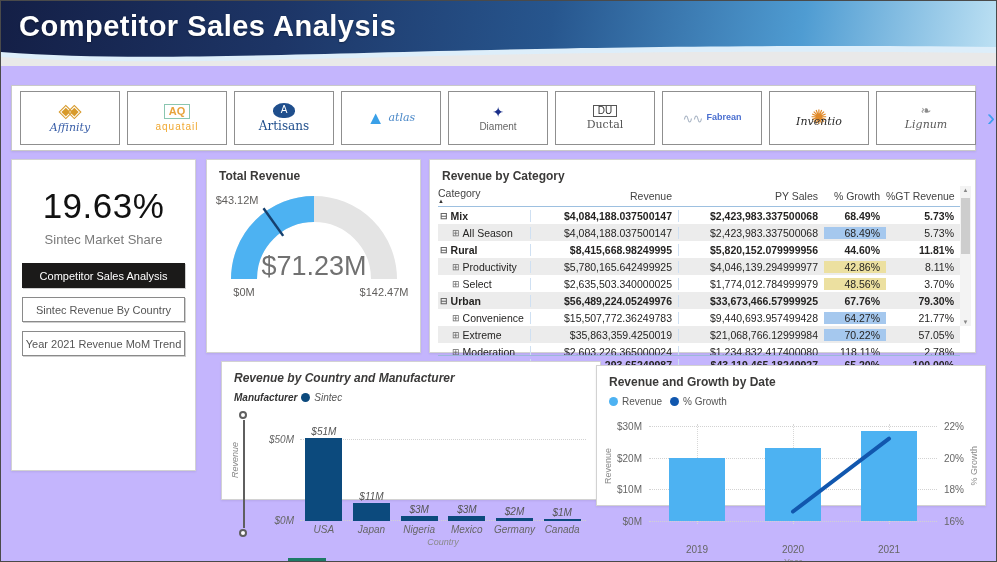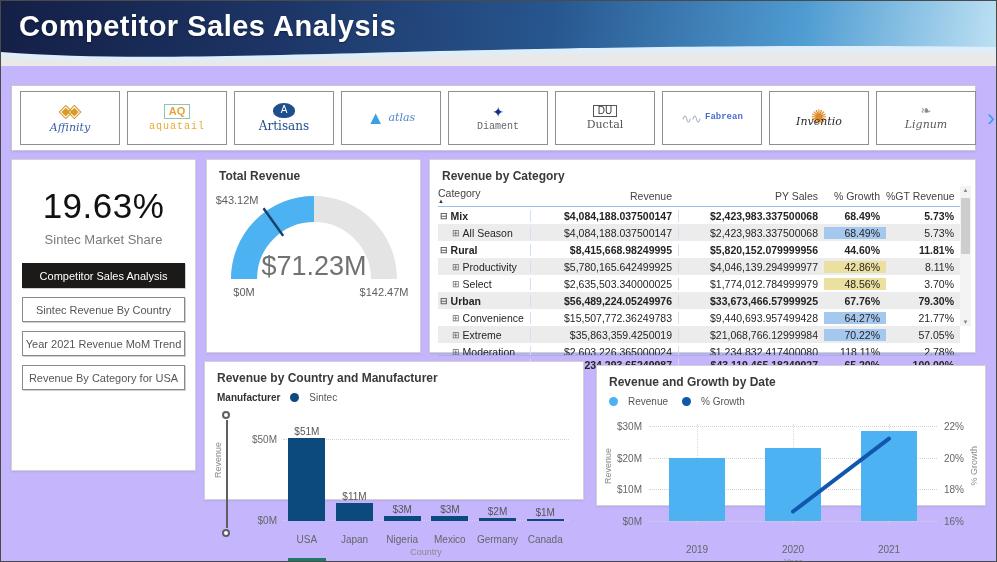--- a/index.html
+++ b/index.html
@@ -15,21 +15,21 @@
     letter-spacing:0.5px; text-shadow:0 1px 2px rgba(0,0,0,0.35); }
   .wave { position:absolute; left:0; bottom:-1px; width:100%; height:26px; display:block; }
 
   
   .carousel { position:absolute; left:10px; top:84px; width:965px; height:66px; background:#ffffff;
     border:1px solid #c9c9c9; box-shadow:0 1px 2px rgba(0,0,0,0.08);
     display:flex; align-items:center; padding:0 8px; gap:7px; }
   .logo-tile { width:100px; height:54px; background:#fff; border:1px solid #8f8f8f;
     display:flex; flex-direction:column; align-items:center; justify-content:center; gap:2px; flex:0 0 auto; overflow:hidden; }
   .logo-glyph { line-height:1; }
-  .logo-name { font-size:11px; line-height:1.1;font-family:Liberation Mono, monospace; }
+  .logo-name { font-size:11px; line-height:1.1; }
   .logo-affinity .logo-glyph { color:#d89a2b; font-size:19px; letter-spacing:-6px; padding-right:6px; }
   .logo-affinity .logo-name { font-family:"DejaVu Serif",serif; font-style:italic; color:#3a5fa8; }
   .logo-aquatail .logo-glyph { color:#e8a33d; border:1px solid #8ac6b0; padding:1px 4px; font-size:11px; font-weight:bold; }
   .logo-aquatail .logo-name { color:#f0a830; letter-spacing:1px; font-size:10px; }
   .logo-artisans .logo-glyph { background:#1f4e8c; color:#fff; width:22px; height:15px; border-radius:50% 50% 45% 45%;
     font-size:10px; display:flex; align-items:center; justify-content:center; }
   .logo-artisans .logo-name { color:#1f4e8c; font-family:"DejaVu Serif",serif; font-size:12px; }
   .logo-atlas { flex-direction:row; gap:4px; }
   .logo-atlas .logo-glyph { color:#3aa0e8; font-size:18px; }
   .logo-atlas .logo-name { font-family:"DejaVu Serif",serif; font-style:italic; color:#4a88c8; }
@@ -85,36 +85,36 @@
   .num.bl { border-left:1px solid #cfe0f2; }
   .hl-blue { background:#a5c8ee; }
   .hl-yellow { background:#ece0a0; }
   .mscroll { height:148px; overflow:hidden; }
   .vscroll { position:absolute; right:4px; top:26px; bottom:26px; width:11px; background:#f3f3f3; }
   .vscroll .thumb { position:absolute; left:1px; right:1px; top:12px; height:56px; background:#cdcdcd; cursor:pointer; }
   .varrow { position:absolute; left:0; width:11px; text-align:center; font-size:6px; color:#888; cursor:pointer; }
   .varrow.up { top:1px; } .varrow.down { bottom:1px; }
 
   
-  .legend { display:flex; align-items:center; gap:10px; font-size:10px; color:#555; padding:7px 0 0 12px; }
+  .legend { display:flex; align-items:center; gap:4px; font-size:10px; color:#555; padding:7px 0 0 12px; }
   .dot { width:9px; height:9px; border-radius:50%; display:inline-block; }
   .rot-label { position:absolute; writing-mode:vertical-rl; transform:rotate(180deg); font-size:9px; color:#8a8a8a; }
   .tick { position:absolute; font-size:10px; color:#666; white-space:nowrap; }
   .grid-h { position:absolute; left:0; right:0; border-top:1px dotted #d2d2d2; }
   .grid-v { position:absolute; top:0; bottom:0; border-left:1px dotted #d8d8d8; }
 
   
-  .country-card { left:203px; top:360px; width:380px; height:139px; }
+  .country-card { left:220px; top:360px; width:380px; height:139px;font-style:italic; }
   .c-body { position:absolute; left:78px; right:14px; top:56px; }
   .c-plot { position:relative; height:103px; }
   .c-bars { position:absolute; left:0; right:0; bottom:0; top:0; display:flex; }
   .c-slot { flex:1; display:flex; flex-direction:column; align-items:center; justify-content:flex-end; }
   .c-bar { width:37px; background:#0c4a7d; cursor:pointer; }
   .bar-val { font-size:10px; color:#555; margin-bottom:1px; }
-  .c-cats { display:flex; margin-top:13px; }
+  .c-cats { display:flex; margin-top:3px;justify-content:flex-end; }
   .c-cats span { flex:1; text-align:center; font-size:10px; color:#666; }
   .x-label { text-align:center; font-size:9px; color:#8a8a8a; margin-top:2px; }
   .axis-slider { position:absolute; left:21px; top:58px; height:108px; width:2px; background:#5f5f5f; }
   .axis-slider .handle { position:absolute; left:-4px; width:8px; height:8px; border:2px solid #5f5f5f;
     border-radius:50%; background:#fff; cursor:pointer; }
   .axis-slider .handle.top { top:-9px; } .axis-slider .handle.bottom { bottom:-9px; }
 
   
   .combo-card { left:595px; top:364px; width:390px; height:141px; }
   .cb-body { position:absolute; left:52px; right:48px; top:58px; }
@@ -182,21 +182,20 @@
       <div class="carousel-next">›</div>
   </div>
 
   <div class="card left-panel">
     <div class="kpi-value">19.63%</div>
     <div class="kpi-label">Sintec Market Share</div>
     <div class="nav-buttons">
         <div class="nav-btn active">Competitor Sales Analysis</div>
         <div class="nav-btn">Sintec Revenue By Country</div>
         <div class="nav-btn">Year 2021 Revenue MoM Trend</div>
-        <div class="nav-btn">Revenue By Category for USA</div>
       </div>
   </div>
 
   <div class="card gauge-card">
     <div class="card-title">Total Revenue</div>
     <svg id="gauge-svg" width="213" height="140" viewBox="0 0 213 140">
         <path d="M 37,96 A 70,70 0 0 1 177,96" stroke="#e4e4e4" stroke-width="26" fill="none"></path>
         <path d="M 37,96 A 70,70 0 0 1 107.0,26.0" stroke="#4db2f2" stroke-width="26" fill="none"></path>
         <line x1="76.2" y1="52.9" x2="56.5" y2="25.2" stroke="#16406e" stroke-width="2.5"></line>
         <text x="51.5" y="21.1" text-anchor="end" font-size="11" fill="#605e5c">$43.12M</text>

